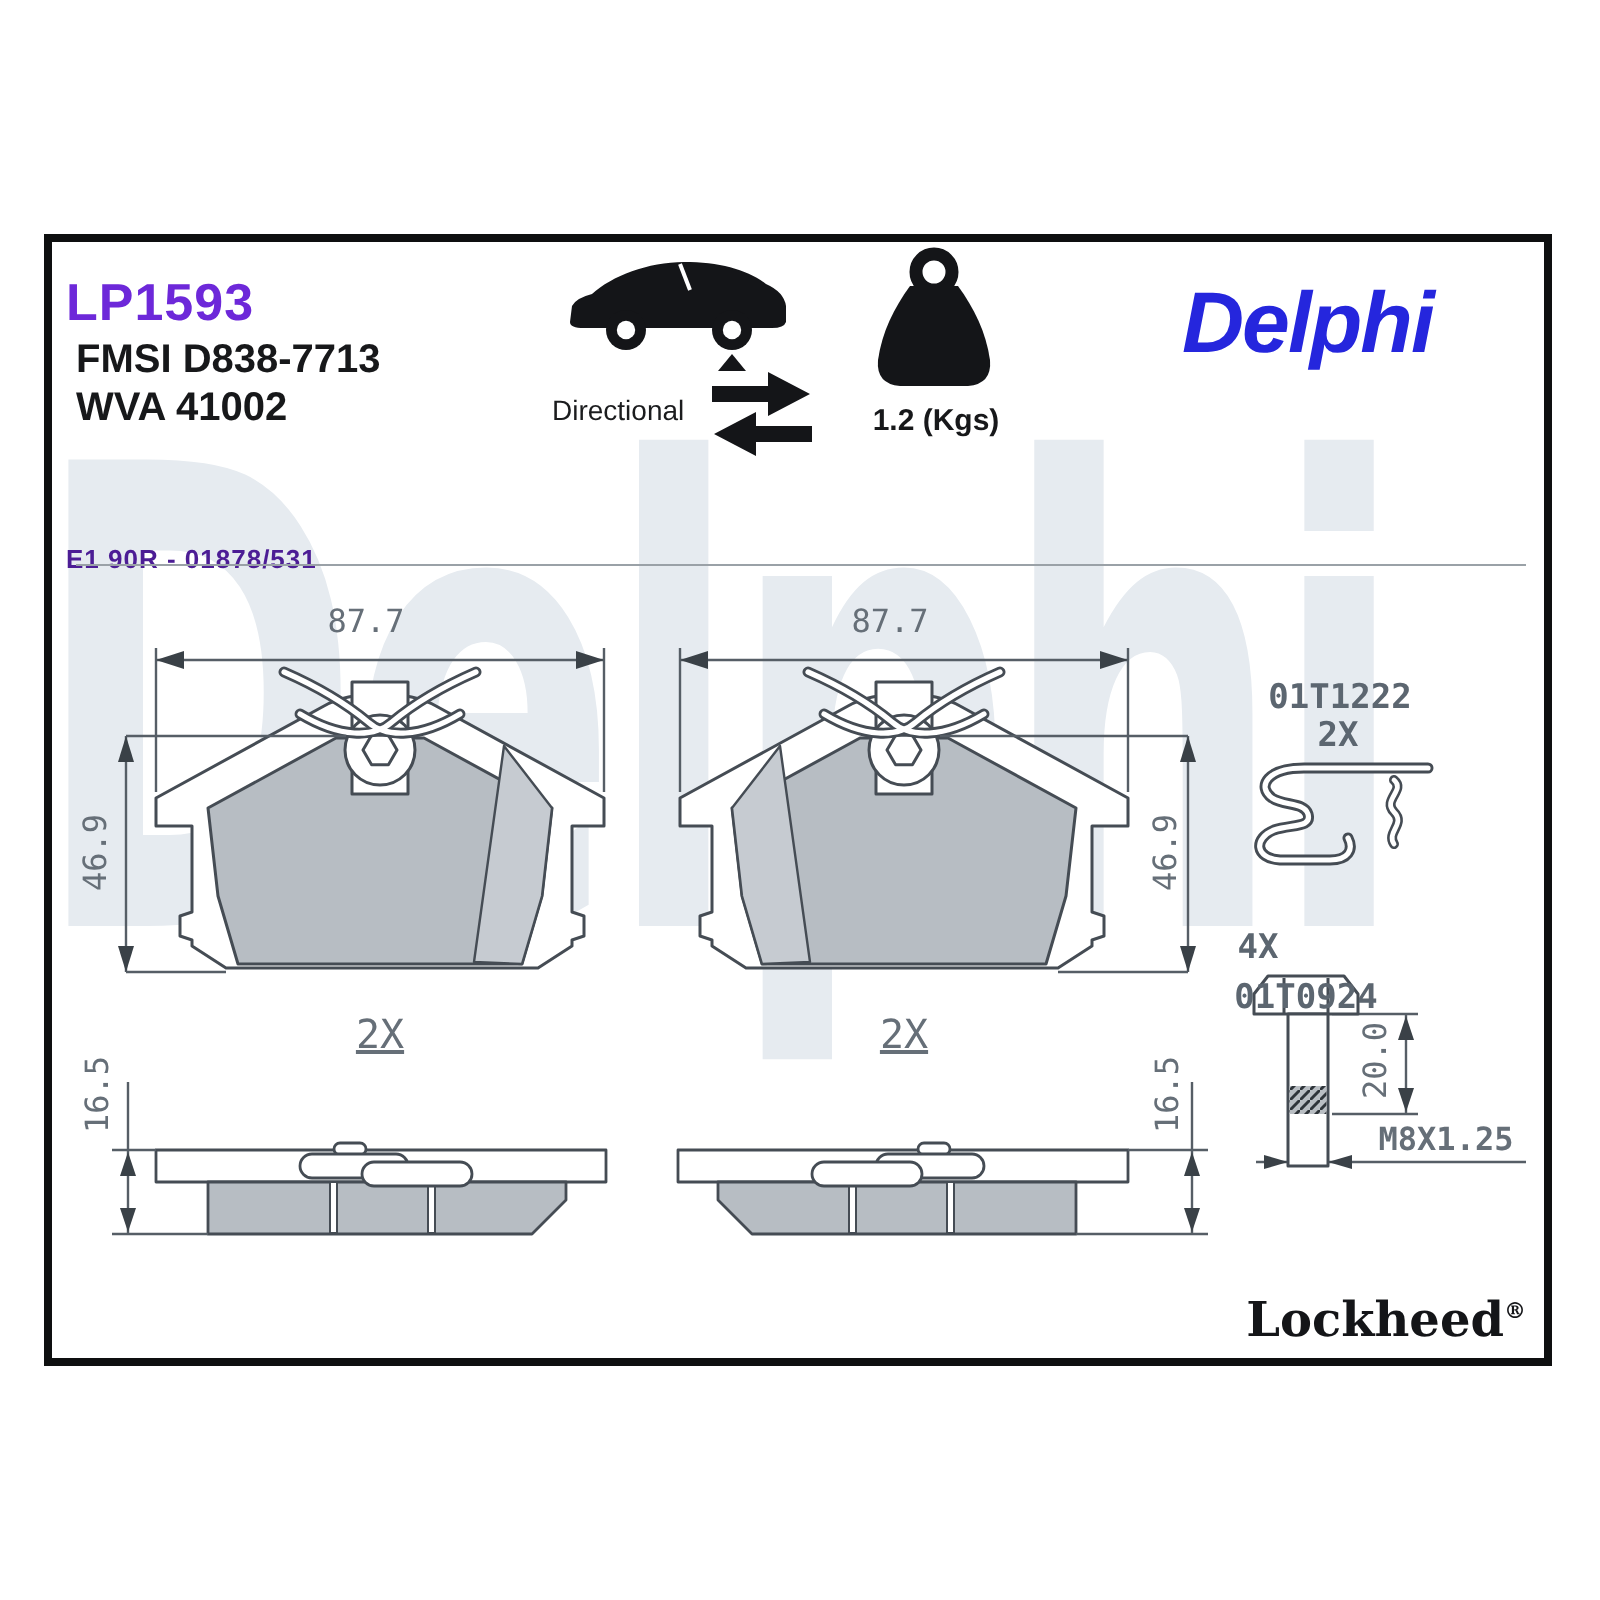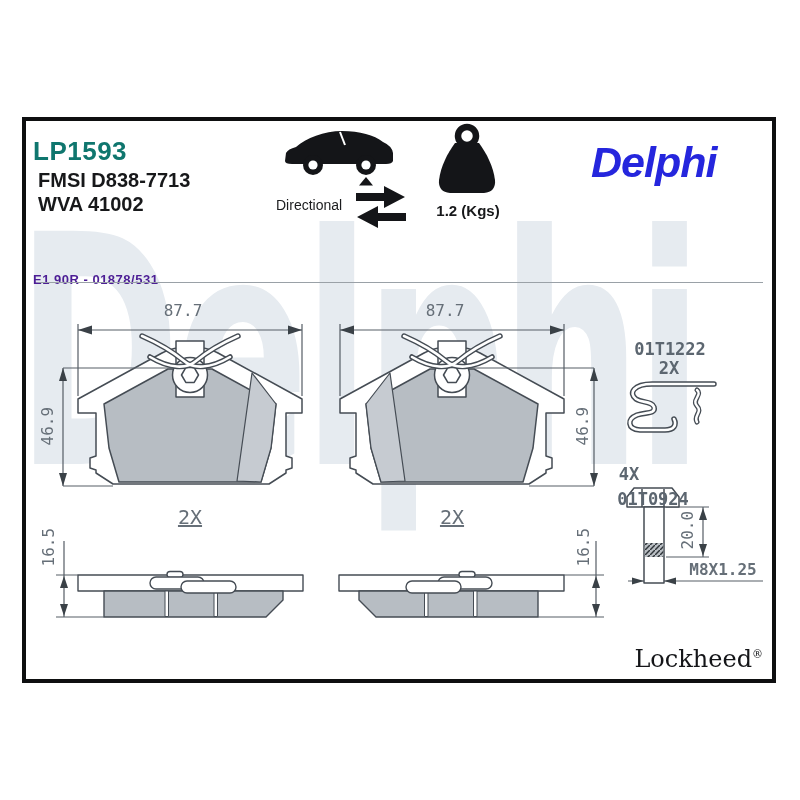--- a/index.html
+++ b/index.html
@@ -5,35 +5,35 @@
   html,body{margin:0;padding:0;background:#fff;}
   .page{position:relative;width:800px;height:800px;background:#ffffff;overflow:hidden;
         font-family:"Liberation Sans",sans-serif;}
   .frame{position:absolute;left:22px;top:117px;width:754px;height:566px;
          border:4px solid #0e0f10;box-sizing:border-box;background:#fff;overflow:hidden;}
   .wm{position:absolute;left:-10px;top:80px;z-index:0;font-weight:bold;
       font-size:320px;line-height:0.95;letter-spacing:-10px;color:#e6ebf0;
       white-space:nowrap;transform:scaleX(0.62);transform-origin:left top;
       font-family:"DejaVu Sans",sans-serif;}
   .lyr{position:absolute;z-index:2;}
-  .hd-big{left:7px;top:15px;font-size:26px;font-weight:bold;color:#0f766e;letter-spacing:0.5px;}
+  .hd-big{left:7px;top:15px;font-size:26px;font-weight:bold;color:#6d28d9;letter-spacing:0.5px;}
   .hd-sub{left:12px;font-size:20px;font-weight:bold;color:#17181a;}
   .hd-appr{left:7px;top:119px;font-size:13px;font-weight:bold;color:#4c1d95;letter-spacing:0.5px;margin-top:32px;}
   .dir-label{left:250px;top:76px;font-size:14px;color:#1b1c1e;}
   .wt-label{left:396px;top:81px;width:92px;text-align:center;font-size:15px;font-weight:bold;color:#17181a;}
   .brand{left:565px;top:20px;font-size:43px;font-weight:bold;font-style:italic;
          letter-spacing:-1px;color:#2526dd;line-height:1;}
   .sep{left:12px;top:161px;width:725px;height:1px;background:#9aa1a7;}
   .dtx{position:absolute;z-index:3;width:60px;text-align:center;
        font-family:"DejaVu Sans Mono",monospace;font-size:16px;color:#666f78;line-height:1.15;}
   .rot{transform:rotate(-90deg);transform-origin:center center;}
   .qty{font-size:20px;text-decoration:underline;}
   .acc{width:120px;font-size:17px;color:#5c6670;font-weight:bold;}
   .ftr{left:500px;top:524px;width:237px;text-align:right;color:#141518;
-       font-family:"DejaVu Serif",serif;font-weight:normal;font-size:24px;}
+       font-family:"DejaVu Serif",serif;font-weight:bold;font-size:24px;}
   .ftr sup{font-size:11px;}
   svg{display:block;}
 </style>
 </head>
 <body>
 
 <div class="page">
   <div class="frame">
 
     <div class="wm">Delphi</div>

